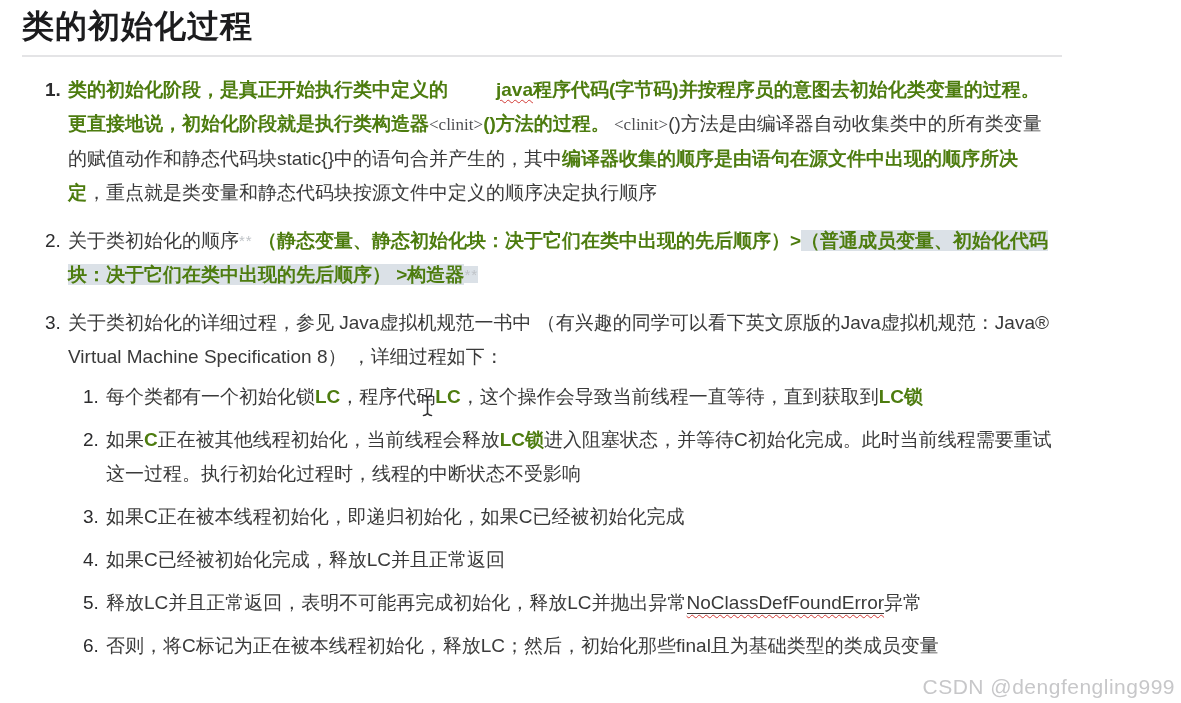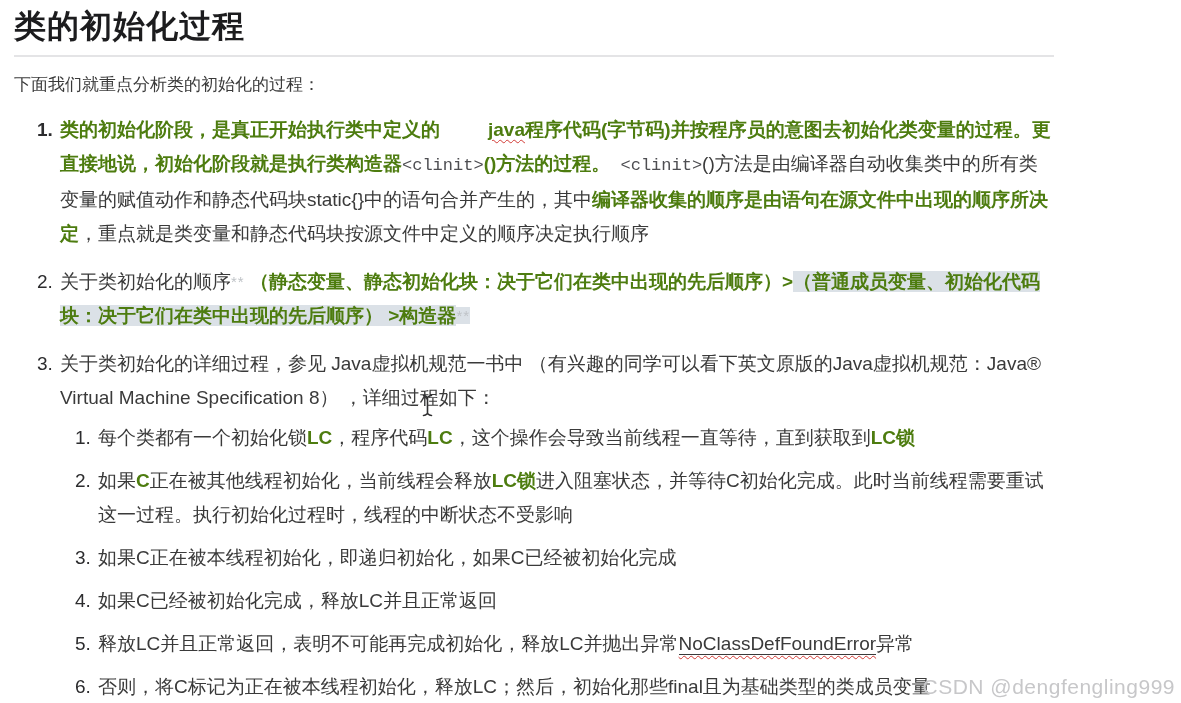--- a/index.html
+++ b/index.html
@@ -4,21 +4,21 @@
 <style>
   * { box-sizing: border-box; }
   html, body { margin: 0; padding: 0; }
   body {
     width: 1181px; height: 703px; overflow: hidden;
     background: #ffffff;
     font-family: "Liberation Sans", "DejaVu Sans", sans-serif;
     color: #3a3a3a;
     position: relative;
   }
-  .page { padding: 6px 16px 0 14px; width: 1072px; }
+  .page { padding: 6px 16px 0 22px; width: 1072px; }
   h1.title {
     font-size: 32px; line-height: 40px; font-weight: 800;
     color: #1c1c1e; margin: 0 0 9px 0; letter-spacing: 1px;
   }
   .divider { height: 2px; background: #e4e4e6; width: 1040px; margin: 0 0 16px 0; }
   .intro { font-size: 17px; line-height: 24px; margin: 0 0 16px 0; color: #3a3a3a; }
 
   ol.main-list {
     margin: 0; padding: 0 0 0 44px;
     font-size: 19px; line-height: 34px; color: #3a3a3a;
@@ -29,21 +29,21 @@
 
   ol.sub-list {
     margin: 6px 0 0 0; padding: 0 0 0 36px;
     font-size: 19px; line-height: 34px; color: #3a3a3a;
   }
   ol.sub-list > li { margin-bottom: 9px; padding-left: 2px; }
   ol.sub-list > li::marker { color: #2c2c2e; }
 
   .b { font-weight: 700; color: #4d7c0f; }
   .code {
-    font-family: Liberation Mono, monospace;
+    font-family: Liberation Serif, serif;
     font-size: 17px; color: #4e4e52; white-space: pre;
   }
   .spell-wavy {
     text-decoration-line: underline;
     text-decoration-style: wavy;
     text-decoration-color: #d23b36;
     text-decoration-thickness: 1px;
     text-underline-offset: 3px;
     margin-left: 48px;
   }
@@ -69,21 +69,20 @@
   .text-cursor { position: absolute; left: 421px; top: 394px; }
 </style>
 </head>
 <body>
 
 <div class="page">
 
   <h1 class="title">类的初始化过程</h1>
   <div class="divider"></div>
 
-  <p class="intro">下面我们就重点分析类的初始化的过程：</p>
 
   <ol class="main-list">
 
     <li class="marker-bold">
       <span class="b">类的初始化阶段，是真正开始执行类中定义的</span><span class="b spell-wavy">java</span><span class="b">程序代码(字节码)并按程序员的意图去初始化类变量的过程。更直接地说，初始化阶段就是执行类构造器</span><span class="code">&lt;clinit&gt;</span><span class="b">()方法的过程。</span><span class="code"> &lt;clinit&gt;</span><span>()方法是由编译器自动收集类中的所有类变量的赋值动作和静态代码块static{}中的语句合并产生的，其中</span><span class="b">编译器收集的顺序是由语句在源文件中出现的顺序所决定</span><span>，重点就是类变量和静态代码块按源文件中定义的顺序决定执行顺序</span>
     </li>
 
     <li>
       <span>关于类初始化的顺序</span><span class="md-mark">**</span><span class="b"> （静态变量、静态初始化块：决于它们在类中出现的先后顺序）&gt;</span><span class="b hl">（普通成员变量、初始化代码块：决于它们在类中出现的先后顺序） &gt;构造器</span><span class="md-mark hl">**</span>
     </li>

